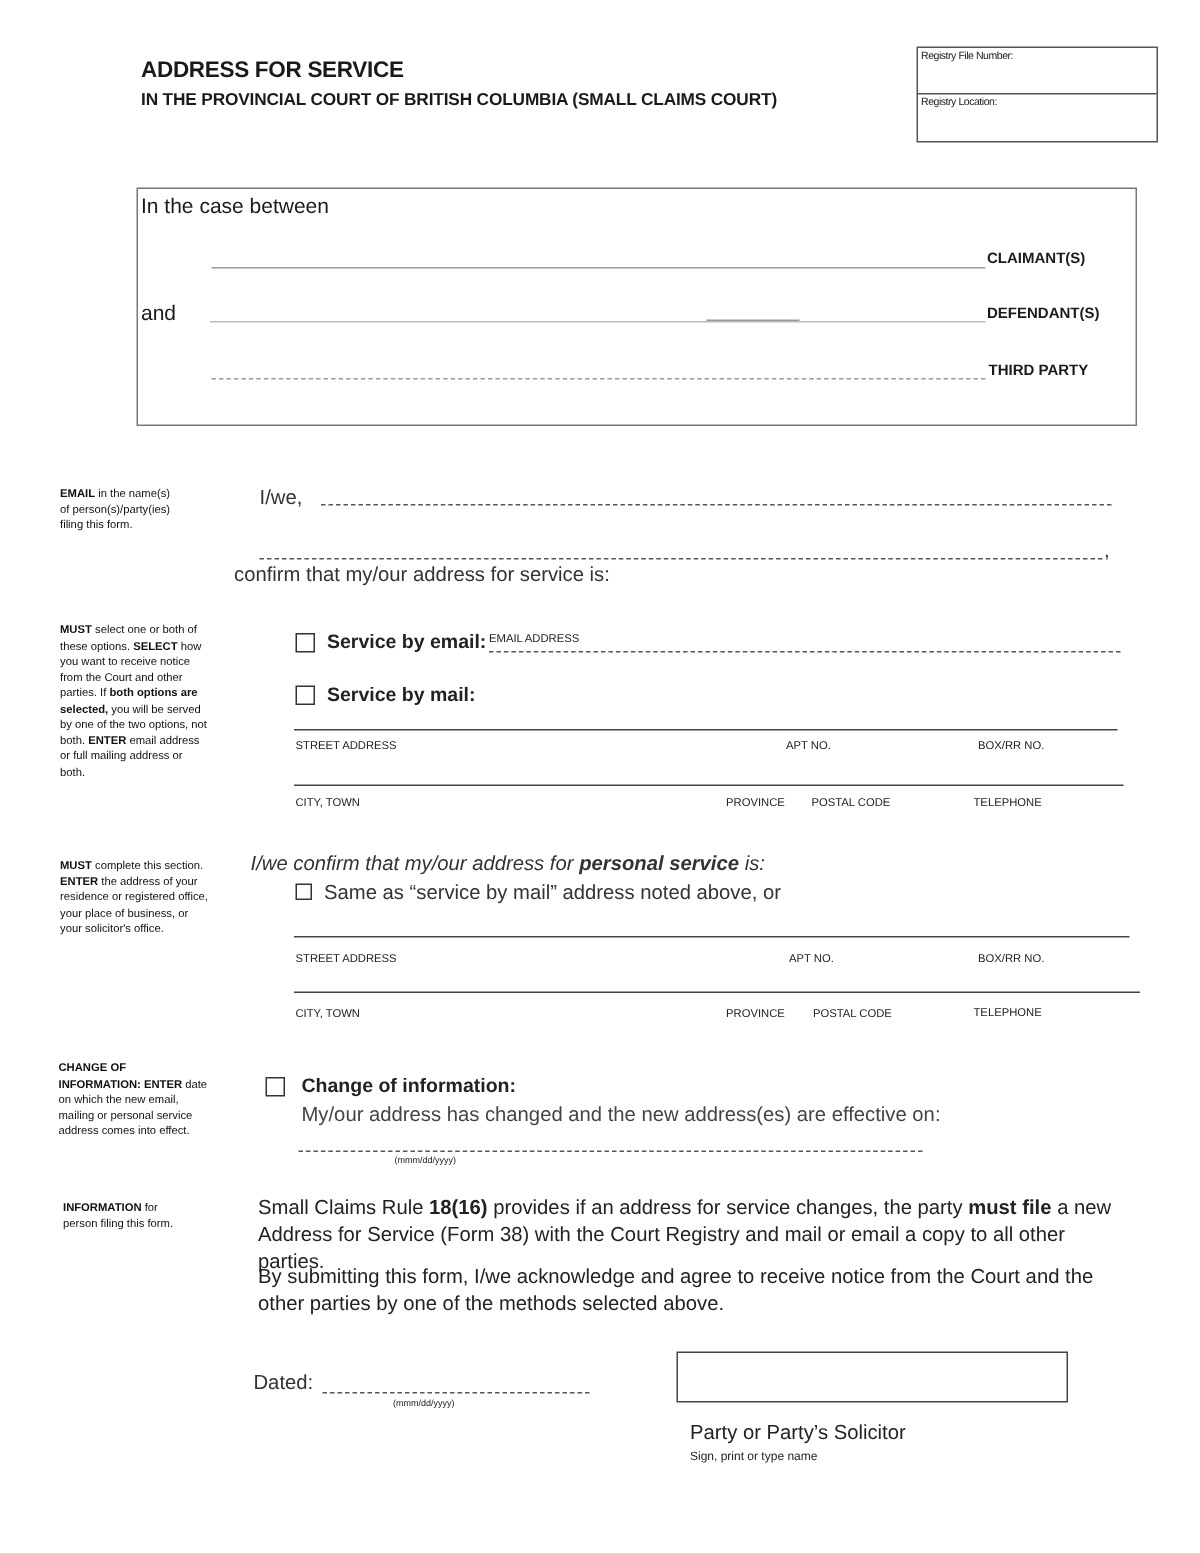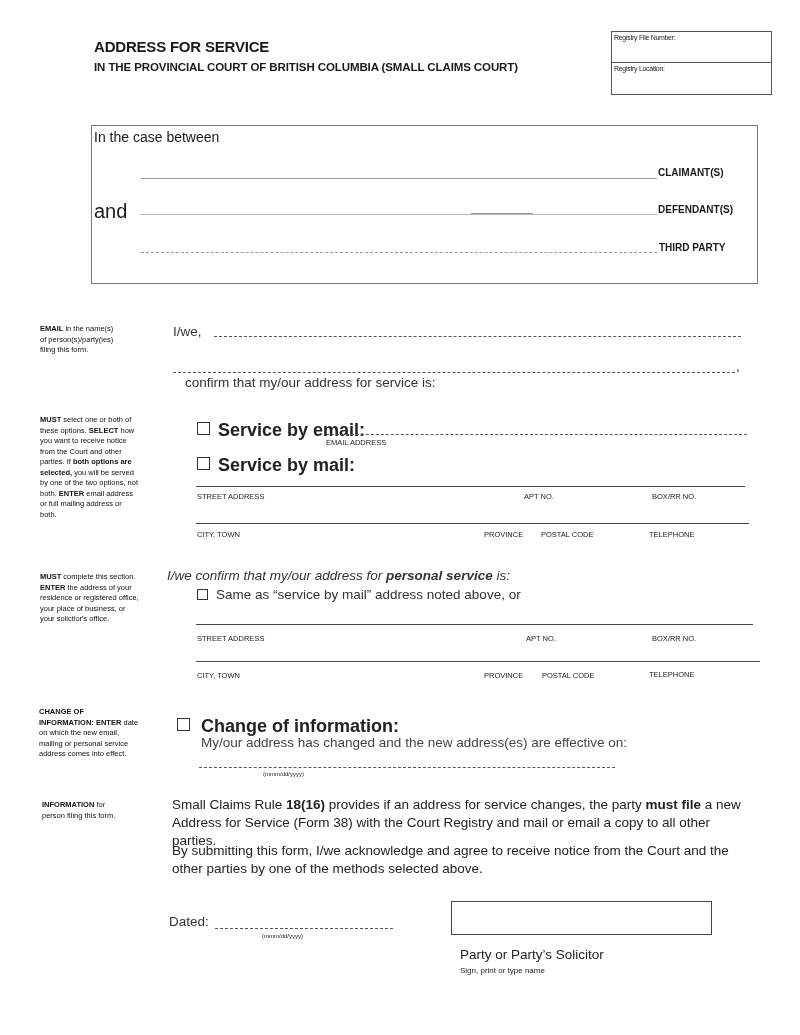--- a/index.html
+++ b/index.html
@@ -8,35 +8,35 @@
   .title { left:94px; top:38px; font-size:15px; font-weight:bold; letter-spacing:-0.2px; }
   .subtitle { left:94px; top:61px; font-size:11.5px; font-weight:bold; letter-spacing:-0.1px; }
   .registry { left:611px; top:31px; width:161px; height:64px; border:1px solid #555; box-sizing:border-box; }
   .registry .cell { position:absolute; left:0; width:100%; height:31px; box-sizing:border-box; font-size:7px; padding:2px 2px; letter-spacing:-0.3px; }
   .registry .cell.top { top:0; border-bottom:1px solid #555; }
   .registry .cell.bot { top:31px; }
   .registry input { position:absolute; left:2px; bottom:2px; width:150px; height:14px; border:none; background:transparent; font-size:10px; }
 
   .casebox { left:91px; top:125px; width:667px; height:159px; border:1px solid #777; box-sizing:border-box; }
   .case-heading { left:94px; top:129px; font-size:14px; }
-  .and { left:94px; top:200px; font-size:20px; }
+  .and { left:94px; top:200px; font-size:14px; }
   .case-line { height:0; border-top:1px solid #9a9a9a; }
   .case-line.dashed { border-top:1px dashed #9a9a9a; }
   .case-input { border:none; background:transparent; font-size:11px; height:16px; position:absolute; }
   .party-label { font-size:10px; font-weight:bold; }
 
   .side { left:40px; font-size:7.5px; line-height:10.5px; width:100px; color:#111; }
   .side b { font-weight:bold; }
 
   .body-text { font-size:13.5px; color:#333; }
   .uline { border-bottom:1px solid #444; height:0; }
   .uline.dash { border-bottom:1px dashed #555; }
   .checkbox { width:13px; height:13px; border:1px solid #333; box-sizing:border-box; background:#fff; cursor:pointer; }
   .checkbox.small { width:11px; height:11px; }
-  .bold-label { font-size:18px; font-weight:bold; color:#222; }
+  .bold-label { font-size:13px; font-weight:bold; color:#222; }
   .small-caps { font-size:7.5px; color:#222; }
   .field-input { position:absolute; border:none; background:transparent; font-size:11px; height:16px; }
 
   .sigbox { left:451px; top:901px; width:261px; height:34px; border:1px solid #444; box-sizing:border-box; }
 </style>
 </head>
 <body>
 
 <div class="abs title">ADDRESS FOR SERVICE</div>
 <div class="abs subtitle">IN THE PROVINCIAL COURT OF BRITISH COLUMBIA  (SMALL CLAIMS COURT)</div>
@@ -78,27 +78,27 @@
 <div class="abs side" style="left:42px; top:800px; width:80px;">
   <b>INFORMATION</b><span> for person filing this form.</span>
 </div>
 
 <div class="abs body-text" style="left:173px; top:324px;">I/we,</div>
 <div class="abs uline dash" style="left:214px; top:336px; width:527px;"></div>
 <input class="field-input" style="left: 216px; top: 320px; width: 520px;" type="text" value="">
 <div class="abs uline dash" style="left:173px; top:372px; width:562px;"></div>
 <input class="field-input" style="left: 175px; top: 356px; width: 555px;" type="text" value="">
 <div class="abs body-text" style="left:736px; top:359px;">,</div>
-<div class="abs body-text" style="left:185px; top:375px;">confirm that my/our address for service is:</div>
+<div class="abs body-text" style="left:156px; top:375px;">confirm that my/our address for service is:</div>
 
 <div class="abs checkbox" style="left:197px; top:422px;"></div>
 <div class="abs bold-label" style="left:218px; top:420px;">Service by email:</div>
 <div class="abs uline dash" style="left:326px; top:434px; width:421px;"></div>
 <input class="field-input" style="left: 328px; top: 418px; width: 415px;" type="text" value="">
-<div class="abs small-caps" style="left:326px; top:438px;">EMAIL ADDRESS</div>
+<div class="abs small-caps" style="left:326px; top:421px;">EMAIL ADDRESS</div>
 
 <div class="abs checkbox" style="left:197px; top:457px;"></div>
 <div class="abs bold-label" style="left:218px; top:455px;">Service by mail:</div>
 
 <div class="abs uline" style="left:196px; top:486px; width:549px;"></div>
 <input class="field-input" style="left: 198px; top: 470px; width: 540px;" type="text" value="">
 <div class="abs small-caps" style="left:197px; top:492px;">STREET ADDRESS</div>
 <div class="abs small-caps" style="left:524px; top:492px;">APT NO.</div>
 <div class="abs small-caps" style="left:652px; top:492px;">BOX/RR NO.</div>
 

